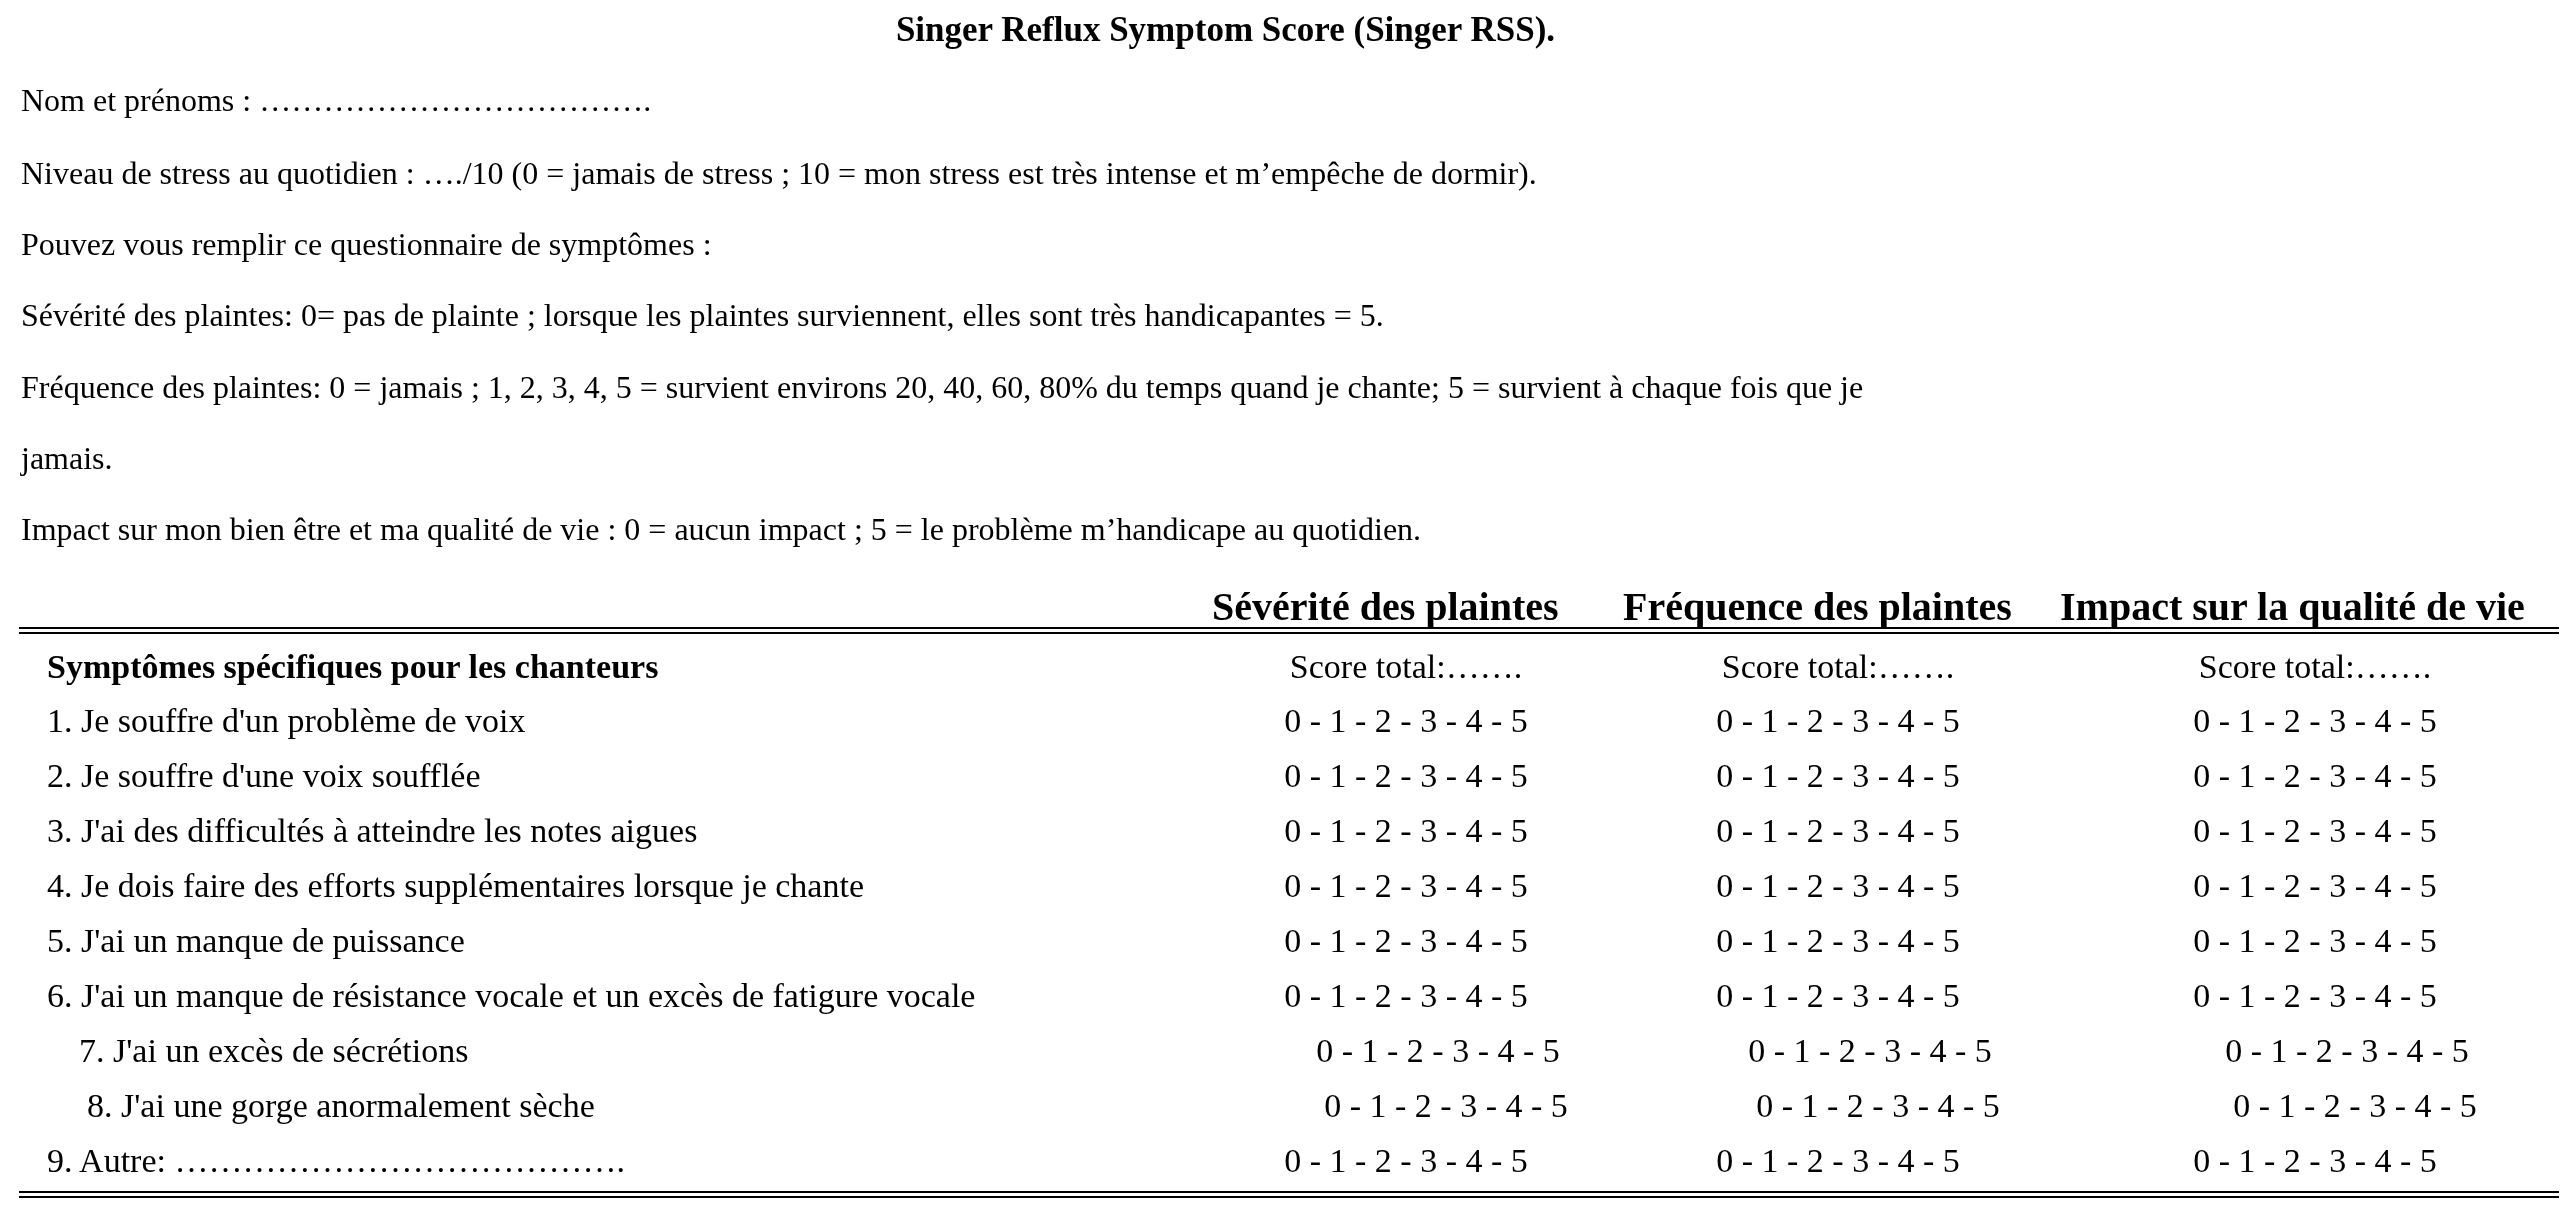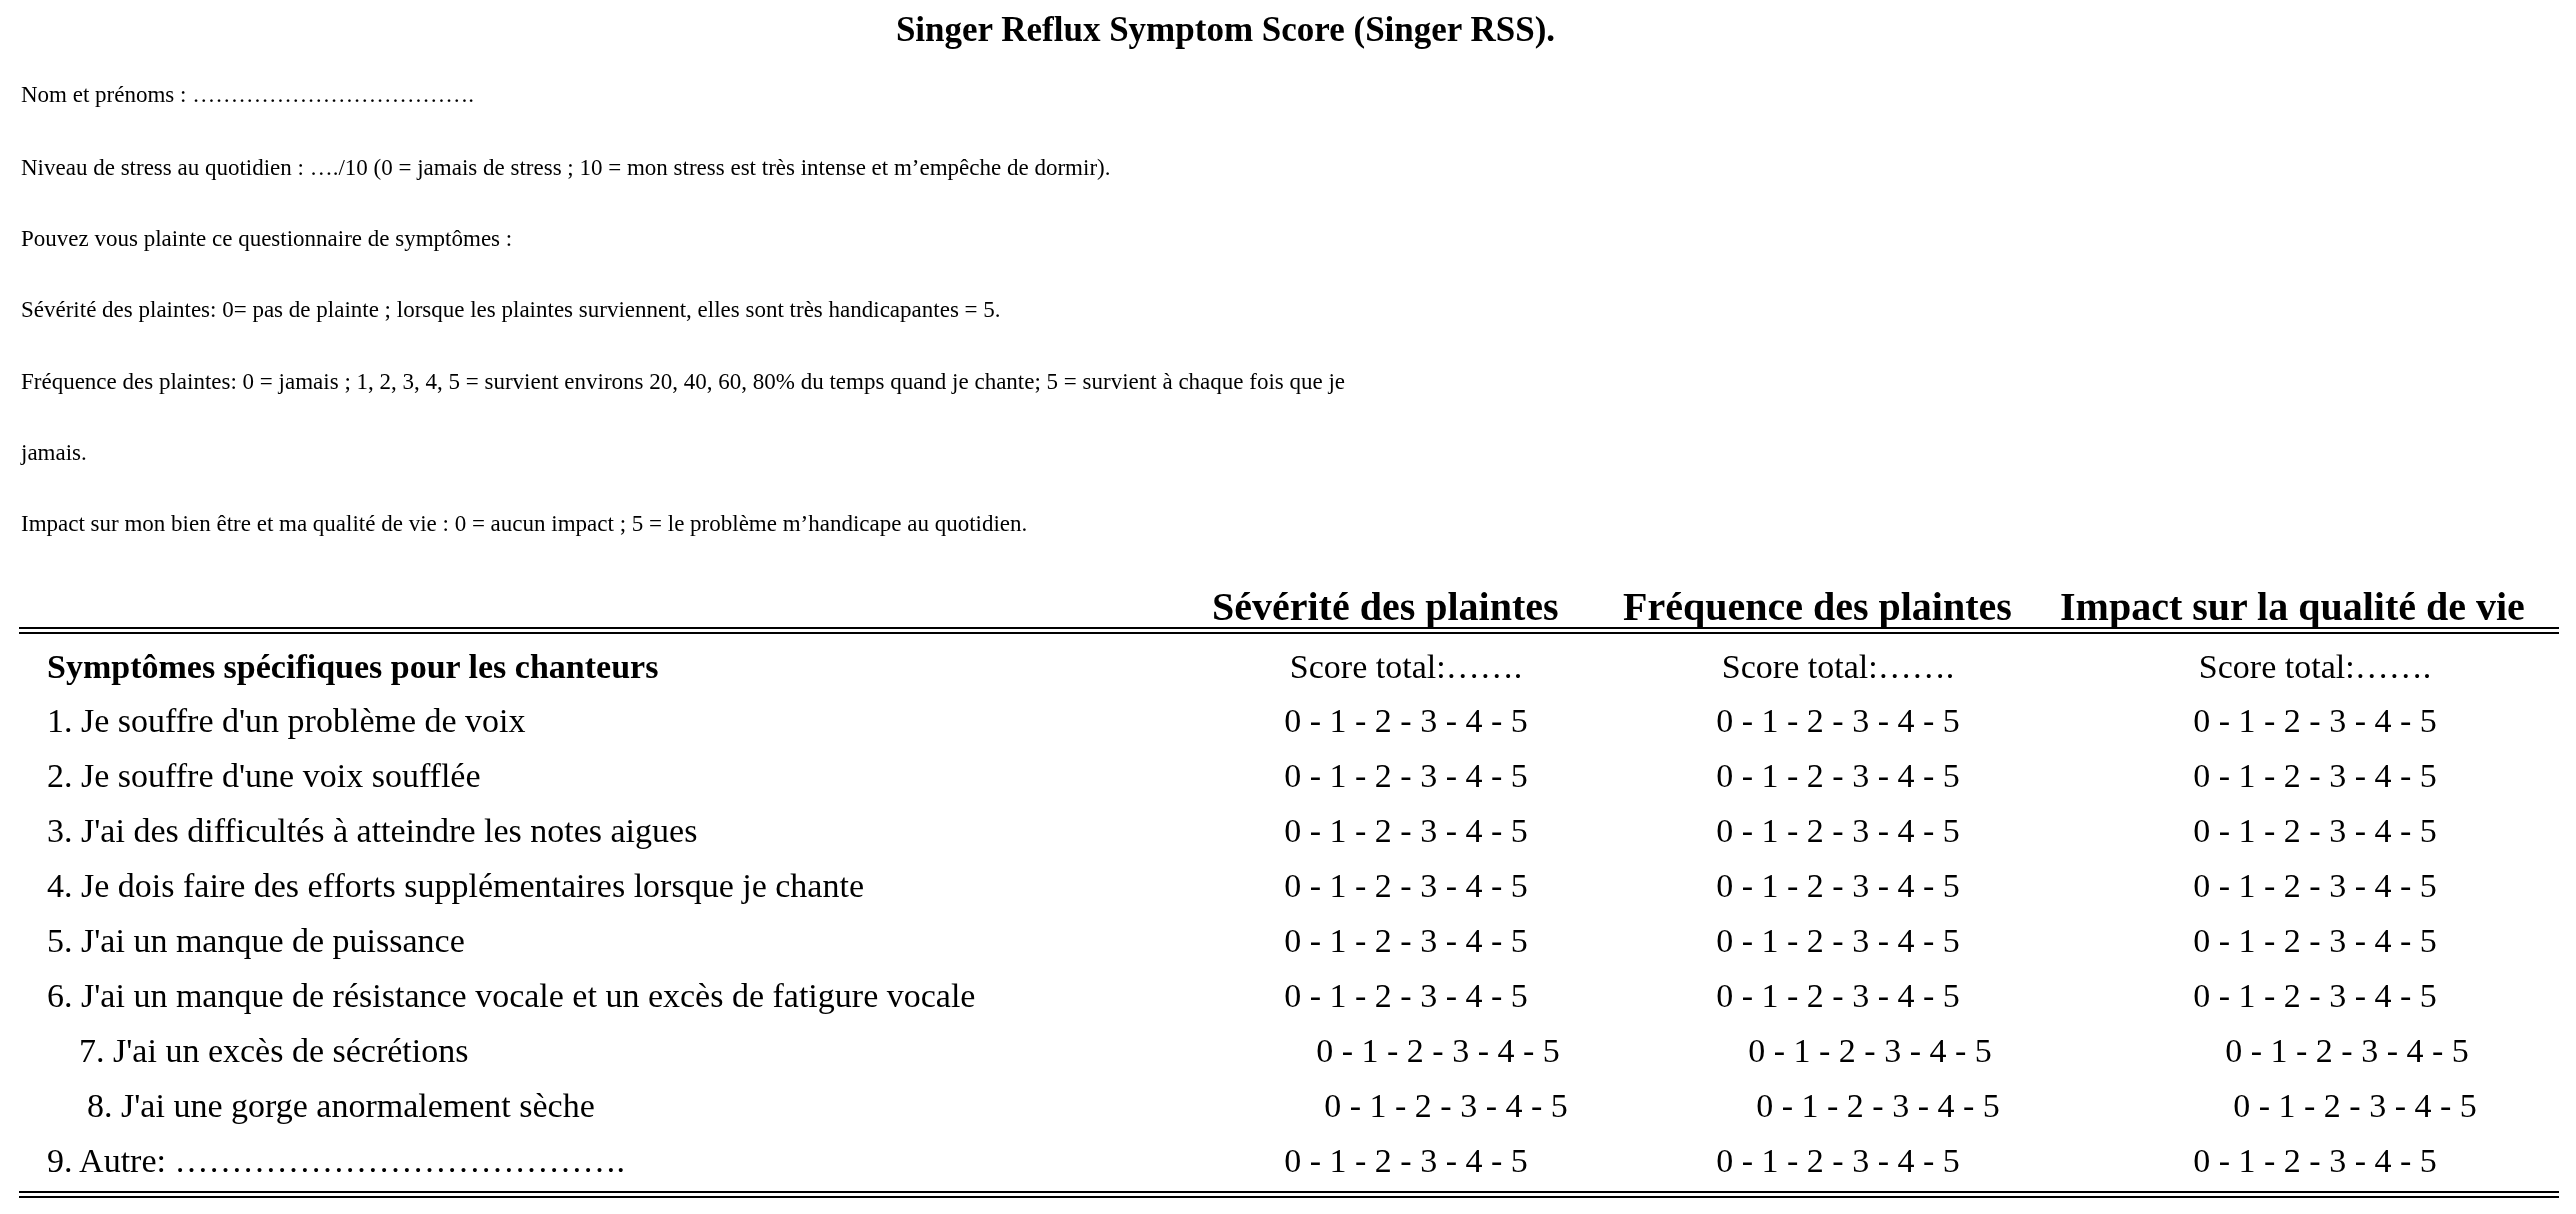--- a/index.html
+++ b/index.html
@@ -5,42 +5,42 @@
   html, body { margin: 0; padding: 0; background: #ffffff; }
   body {
     width: 2576px; height: 1215px; overflow: hidden;
     font-family: "Liberation Serif", "DejaVu Serif", serif;
     color: #000; font-size: 34px; position: relative;
   }
   .title {
     position: absolute; top: 10.3px; left: 0; width: 2451px; text-align: center;
     font-weight: bold; font-size: 35px;
   }
-  .para { position: absolute; left: 21px; white-space: nowrap; font-size: 23px; }
+  .para { position: absolute; left: 21px; white-space: nowrap; font-size: 32px; }
   .col-head {
     position: absolute; top: 583px; font-weight: bold; font-size: 40px; white-space: nowrap;
   }
   .rule {
     position: absolute; left: 19px; width: 2540px; height: 7.3px;
     border-top: 2.9px solid #000; border-bottom: 2.2px solid #000; box-sizing: border-box;
   }
   .row { position: absolute; left: 16px; width: 2576px; height: 51px; }
   .row .label { position: absolute; left: 31px; white-space: nowrap; }
   .row .cell { position: absolute; width: 440px; text-align: center; white-space: nowrap; }
   .c1 { left: 1170px; } .c2 { left: 1602px; } .c3 { left: 2079px; }
   .bold { font-weight: bold; }
 </style>
 </head>
 <body>
 
 <div class="title">Singer Reflux Symptom Score (Singer RSS).</div>
 
 <div class="para" style="top:82px">Nom et prénoms : ……………………………….</div>
 <div class="para" style="top:155px">Niveau de stress au quotidien : …./10 (0 = jamais de stress ; 10 = mon stress est très intense et m’empêche de dormir).</div>
-<div class="para" style="top:226px">Pouvez vous plainte ce questionnaire de symptômes :</div>
+<div class="para" style="top:226px">Pouvez vous remplir ce questionnaire de symptômes :</div>
 <div class="para" style="top:297px">Sévérité des plaintes: 0= pas de plainte ; lorsque les plaintes surviennent, elles sont très handicapantes = 5.</div>
 <div class="para" style="top:369px">Fréquence des plaintes: 0 = jamais ; 1, 2, 3, 4, 5 = survient environs 20, 40, 60, 80% du temps quand je chante; 5 = survient à chaque fois que je</div>
 <div class="para" style="top:440px">jamais.</div>
 <div class="para" style="top:511px">Impact sur mon bien être et ma qualité de vie : 0 = aucun impact ; 5 = le problème m’handicape au quotidien.</div>
 
 <div class="col-head" style="left:1212px">Sévérité des plaintes</div>
 <div class="col-head" style="left:1623px">Fréquence des plaintes</div>
 <div class="col-head" style="left:2060px">Impact sur la qualité de vie</div>
 
 <div class="rule" style="top:627px"></div>

